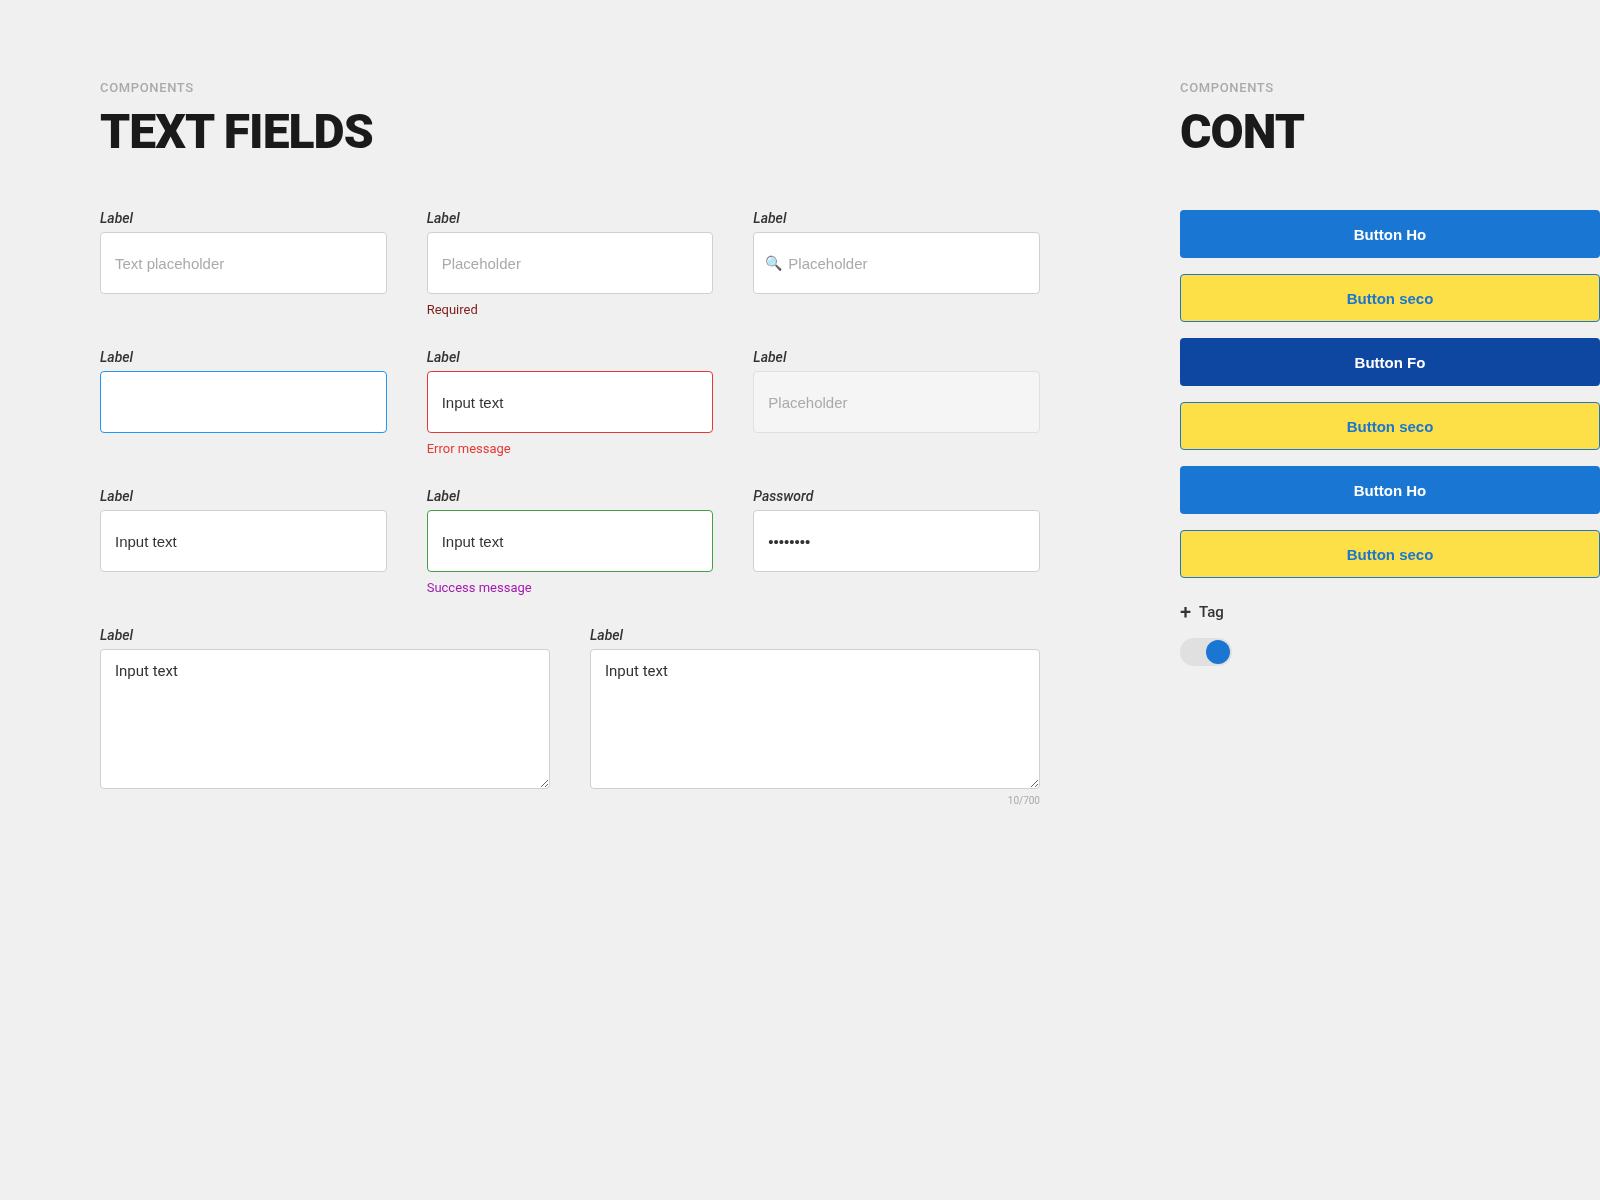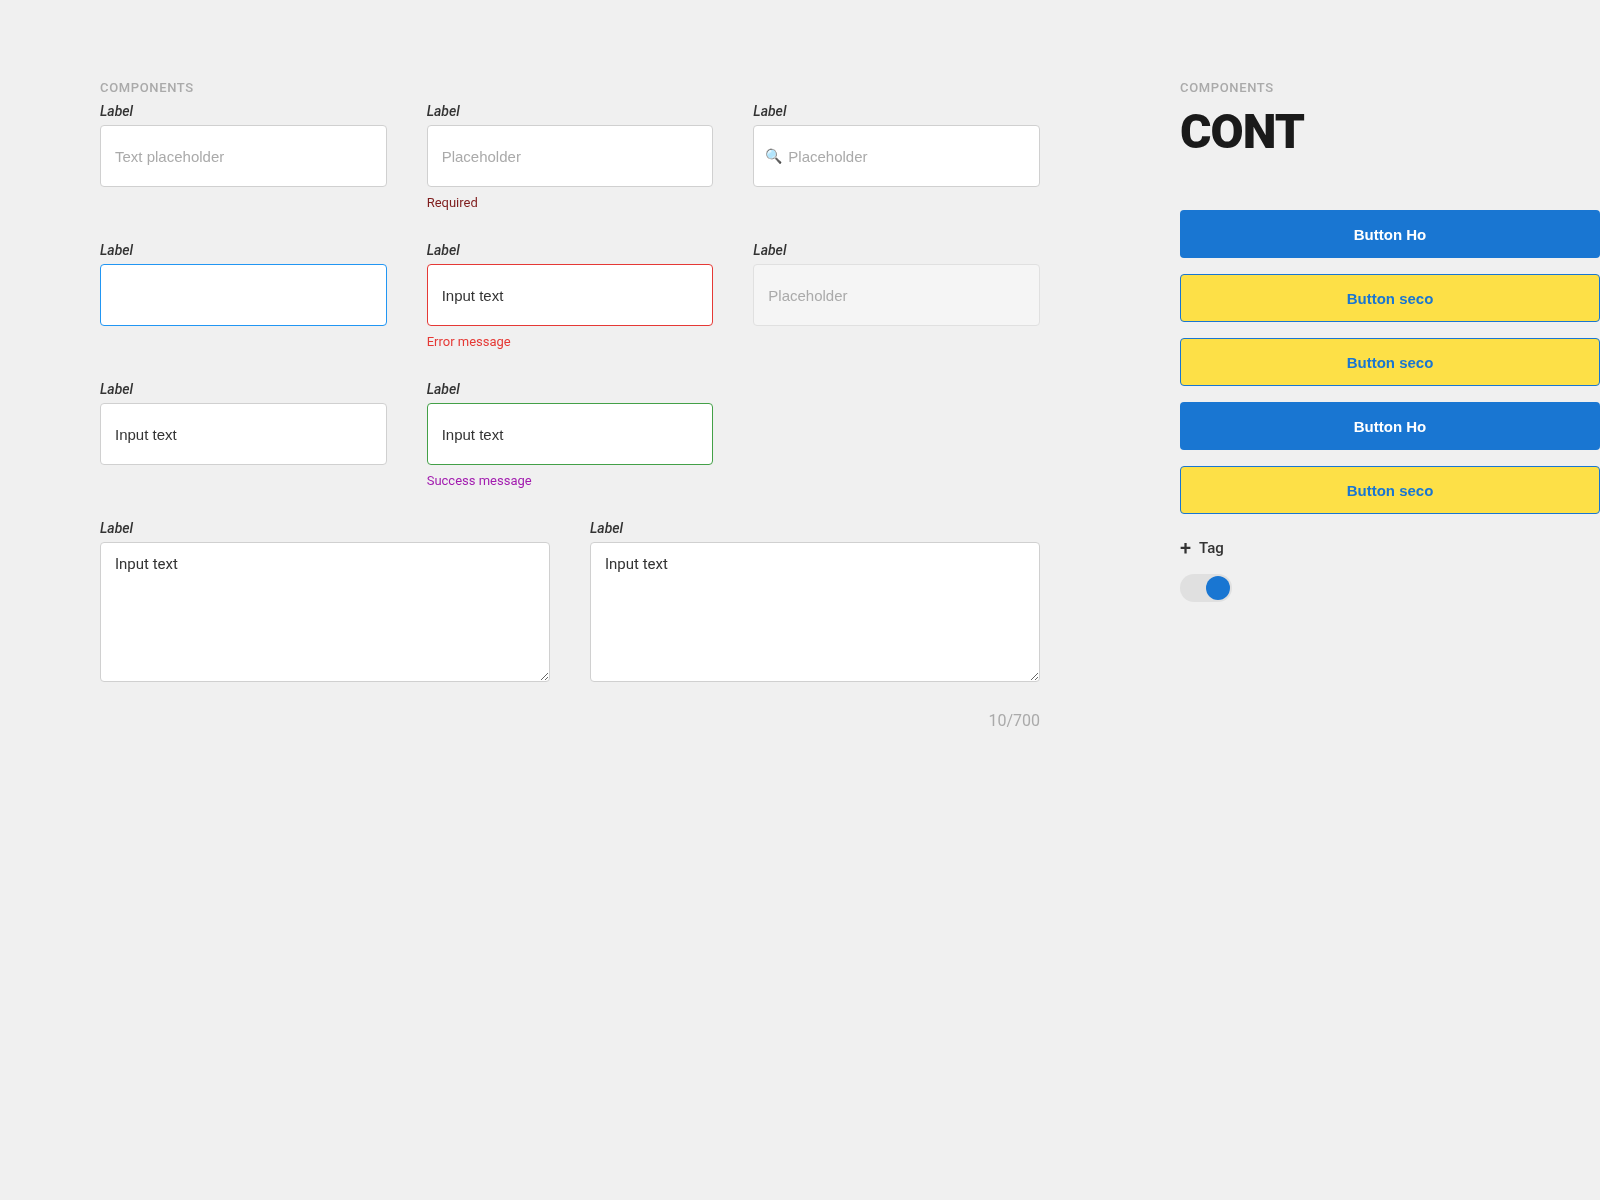--- a/index.html
+++ b/index.html
@@ -153,23 +153,22 @@
       font-size: 15px;
       color: #333;
       outline: none;
       resize: vertical;
       font-family: inherit;
     }
 
     .textarea-footer {
       display: flex;
       justify-content: flex-end;
-      font-size: 16px;
-      color: #aaa;
-      margin-top: 23px;
+      font-size: 10px;
+      color: #aaa;
     }
 
     
     .right-section-category {
       font-size: 13px;
       font-weight: 500;
       color: #aaa;
       letter-spacing: 0.05em;
       text-transform: uppercase;
       margin-bottom: 8px;
@@ -273,20 +272,21 @@
       margin-top: 32px;
     }
   </style>
 </head>
 <body>
 
 <div class="page-wrapper">
 
   <div class="left-panel">
     <div class="section-category">COMPONENTS</div>
+    <div class="section-title">TEXT FIELDS</div>
 
     <div class="fields-grid">
 
       <div class="field-group">
         <label class="field-label">Label</label>
         <input class="field-input" type="text" placeholder="Text placeholder" style="">
       </div>
 
       <div class="field-group">
         <label class="field-label">Label</label>
@@ -330,20 +330,24 @@
         <label class="field-label">Label</label>
         <input class="field-input" type="text" value="Input text" style="">
       </div>
 
       <div class="field-group">
         <label class="field-label">Label</label>
         <input class="field-input success" type="text" value="Input text" style="">
         <span class="field-helper success">Success message</span>
       </div>
 
+      <div class="field-group">
+        <label class="field-label">Password</label>
+        <input class="field-input" type="password" value="password" style="">
+      </div>
 
     </div>
 
     <div class="fields-row-2col" style="margin-top:32px;">
 
       <div class="textarea-group">
         <label class="field-label">Label</label>
         <textarea class="field-textarea" style="">Input text</textarea>
       </div>
 
@@ -360,20 +364,21 @@
   </div>
 
   <div class="right-panel">
     <div class="right-section-category">COMPONENTS</div>
     <div class="right-section-title">CONT</div>
 
     <div class="buttons-list">
 
       <button class="btn btn-primary">Button Ho</button>
       <button class="btn btn-secondary">Button seco</button>
+      <button class="btn btn-primary-dark">Button Fo</button>
       <button class="btn btn-secondary">Button seco</button>
       <button class="btn btn-primary">Button Ho</button>
       <button class="btn btn-secondary">Button seco</button>
 
     </div>
 
     <div class="tag-add" style="margin-top:24px;">
       <span class="tag-plus">+</span>
       <span>Tag</span>
     </div>

